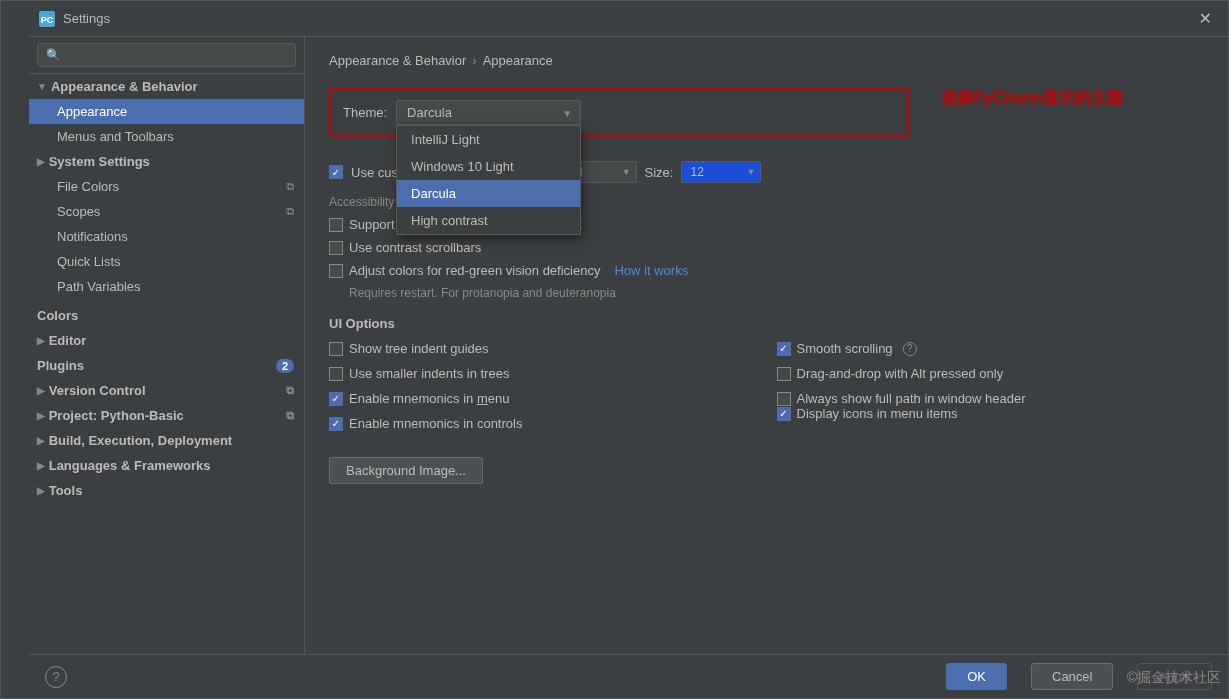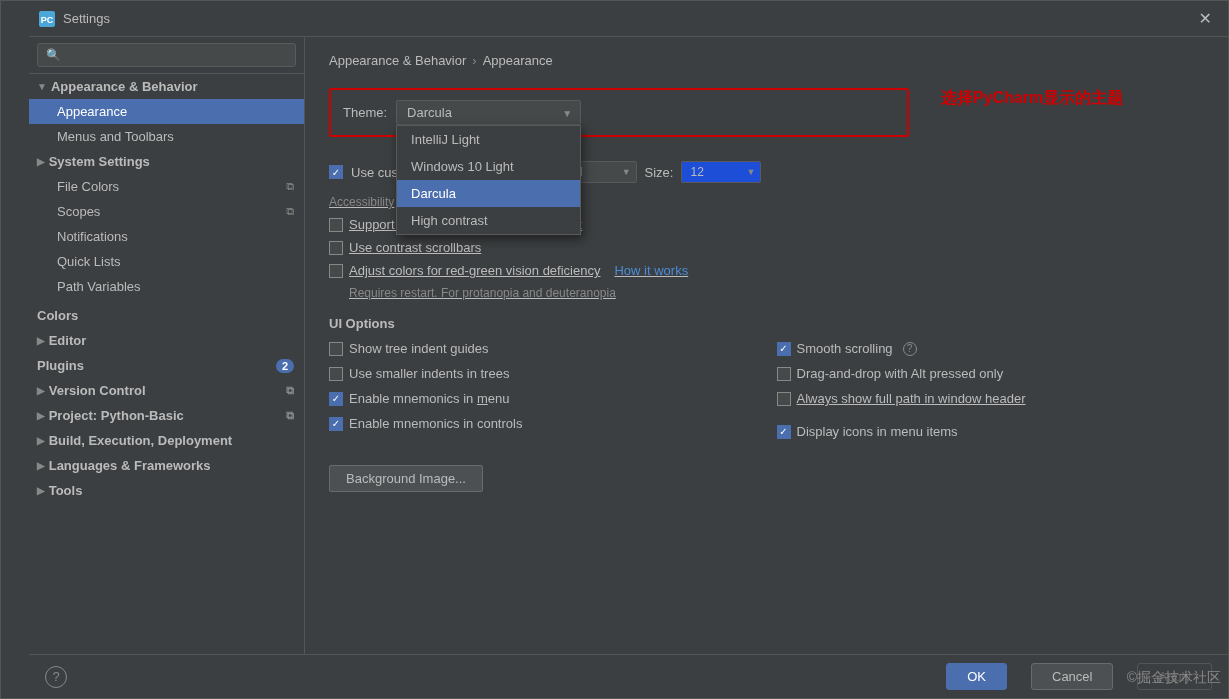--- a/index.html
+++ b/index.html
@@ -269,21 +269,21 @@
       font-size: 10px;
     }
 
     .section-title {
       color: #bbbbbb;
       font-size: 13px;
       font-weight: bold;
       margin: 16px 0 10px 0;
     }
 
-    .accessibility-section { margin-top: 4px; text-decoration: underline; }
+    .accessibility-section { margin-top: 4px; }
 
     .ui-options-section { margin-top: 16px; }
 
     .options-grid {
       display: grid;
       grid-template-columns: 1fr 1fr;
       gap: 10px 20px;
       margin-top: 8px;
     }
 
@@ -633,21 +633,21 @@
           <div>
             <div class="option-row" style="margin-bottom:10px;">
               <div class="checkbox checked"></div>
               <span class="option-label">Smooth scrolling</span>
               <span class="help-icon">?</span>
             </div>
             <div class="option-row" style="margin-bottom:10px;">
               <div class="checkbox"></div>
               <span class="option-label">Drag-and-drop with Alt pressed only</span>
             </div>
-            <div class="option-row" style="margin-bottom:18px;text-decoration:underline;">
+            <div class="option-row" style="margin-bottom:0;">
               <div class="checkbox"></div>
               <span class="option-label">Always show full path in window header</span>
             </div>
             <div class="option-row" style="margin-bottom:10px;align-items:center;">
               <div class="checkbox checked"></div>
               <span class="option-label">Display icons in menu items</span>
             </div>
           </div>
         </div>
 

